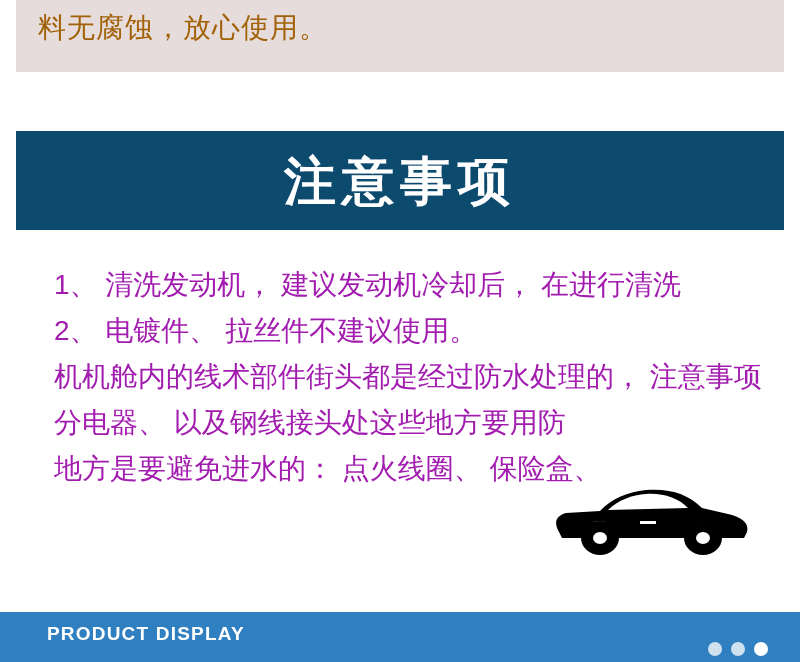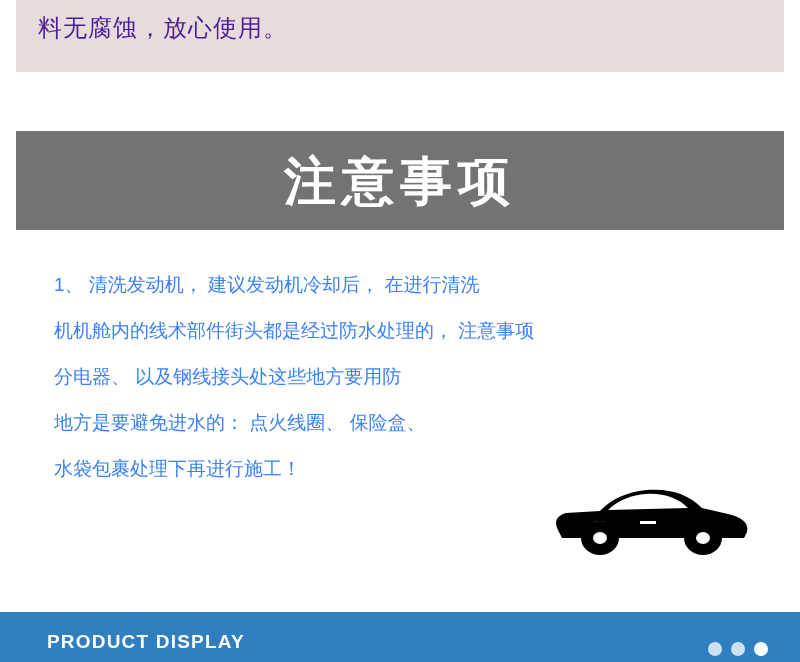--- a/index.html
+++ b/index.html
@@ -24,58 +24,58 @@
   .desc-block {
     position: absolute;
     left: 16px;
     top: -60px;
     width: 768px;
     box-sizing: border-box;
     background: #e7dcdc;
     padding: 10px 22px 18px 22px;
   }
   .desc-line {
-    font-size: 24px;
+    font-size: 28px;
     line-height: 52px;
-    color: #4c1d95;
+    color: #a16207;
     letter-spacing: 1px;
     white-space: nowrap;
   }
 
   
   .red-banner {
     position: absolute;
     left: 16px;
     top: 131px;
     width: 768px;
     height: 99px;
-    background: #737373;
+    background: #0c4a6e;
     display: flex;
     align-items: center;
     justify-content: center;
   }
   .red-banner-title {
     color: #ffffff;
     font-size: 52px;
     font-weight: bold;
     letter-spacing: 6px;
     line-height: 1;
   }
 
   
   .notes {
     position: absolute;
     left: 16px;
     top: 262px;
     width: 768px;
   }
   .note-line {
-    font-size: 19px;
+    font-size: 28px;
     line-height: 46px;
-    color: #3b82f6;
+    color: #a21caf;
     white-space: nowrap;
     padding-left: 38px;
   }
   .note-line.first {
     padding-left: 38px;
   }
 
   
   .car {
     position: absolute;
@@ -90,21 +90,21 @@
     position: absolute;
     left: 0;
     top: 612px;
     width: 800px;
     height: 50px;
     background: #2f7fc1;
   }
   .bottom-title {
     position: absolute;
     left: 47px;
-    top: 19px;
+    top: 11px;
     color: #ffffff;
     font-size: 19px;
     font-weight: bold;
     letter-spacing: 1.2px;
   }
   .dots {
     position: absolute;
     right: 32px;
     top: 30px;
     display: flex;
@@ -129,24 +129,24 @@
     <div class="desc-line">面的油污、油泥、尘垢的清洗保养，对金属、塑</div>
     <div class="desc-line">料无腐蚀，放心使用。</div>
   </div>
 
   <div class="red-banner">
     <div class="red-banner-title">注意事项</div>
   </div>
 
   <div class="notes">
     <div class="note-line first">1、 清洗发动机， 建议发动机冷却后， 在进行清洗</div>
+    <div class="note-line first">2、 电镀件、 拉丝件不建议使用。</div>
     <div class="note-line">机机舱内的线术部件街头都是经过防水处理的， 注意事项</div>
     <div class="note-line">分电器、 以及钢线接头处这些地方要用防</div>
     <div class="note-line">地方是要避免进水的： 点火线圈、 保险盒、</div>
-    <div class="note-line">水袋包裹处理下再进行施工！</div>
   </div>
 
   <svg class="car" viewBox="0 0 205 80">
     <path d="M10,52 C6,44 8,38 18,35 L52,33 C62,22 78,14 98,12 C122,10 140,16 154,30
              L180,36 C196,40 201,46 199,54 L196,60 L170,60 L168,53 C165,42 150,40 143,50
              L140,60 L66,60 L64,52 C61,41 46,40 40,49 L38,60 L14,60 Z" fill="#000000"></path>
     <ellipse cx="52" cy="60" rx="19" ry="17" fill="#000000"></ellipse>
     <ellipse cx="155" cy="60" rx="19" ry="17" fill="#000000"></ellipse>
     <ellipse cx="52" cy="60" rx="7" ry="6" fill="#ffffff"></ellipse>
     <ellipse cx="155" cy="60" rx="7" ry="6" fill="#ffffff"></ellipse>

